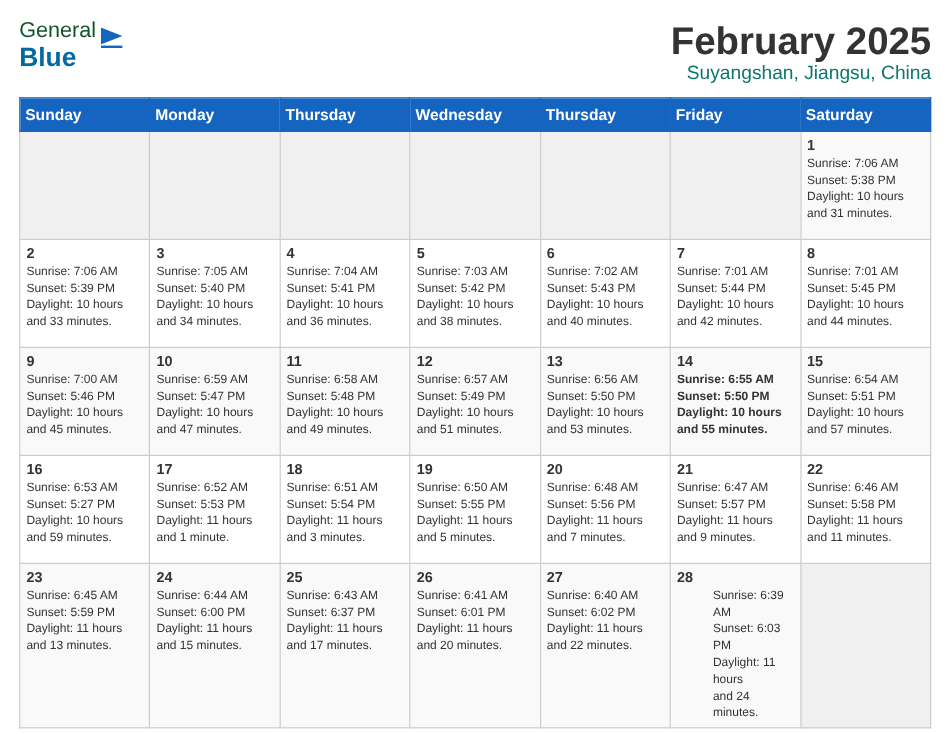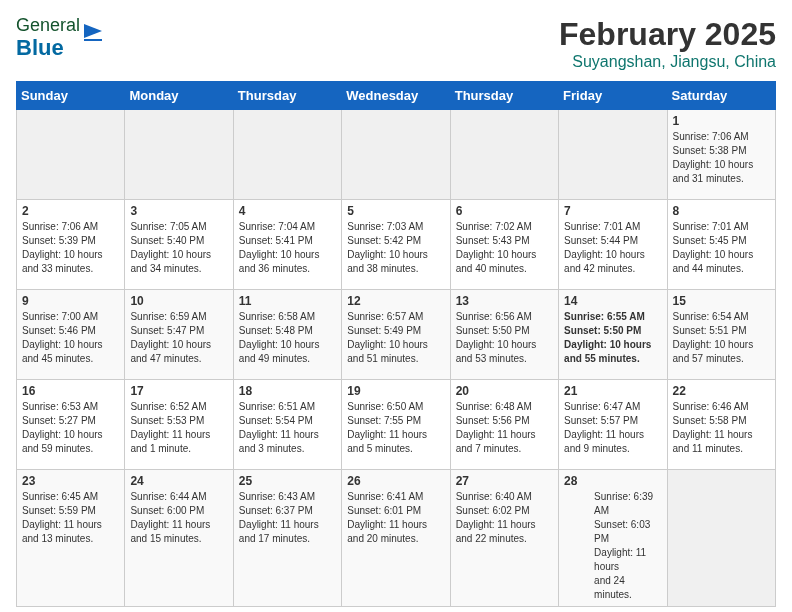--- a/index.html
+++ b/index.html
@@ -249,21 +249,21 @@
         <td>
           <span class="day-num">18</span>
           <div class="day-info" style="white-space: pre-line;">Sunrise: 6:51 AM
 Sunset: 5:54 PM
 Daylight: 11 hours
 and 3 minutes.</div>
         </td>
         <td>
           <span class="day-num">19</span>
           <div class="day-info" style="white-space: pre-line;">Sunrise: 6:50 AM
-Sunset: 7:55 PM
+Sunset: 5:55 PM
 Daylight: 11 hours
 and 5 minutes.</div>
         </td>
         <td>
           <span class="day-num">20</span>
           <div class="day-info" style="white-space: pre-line;">Sunrise: 6:48 AM
 Sunset: 5:56 PM
 Daylight: 11 hours
 and 7 minutes.</div>
         </td>

